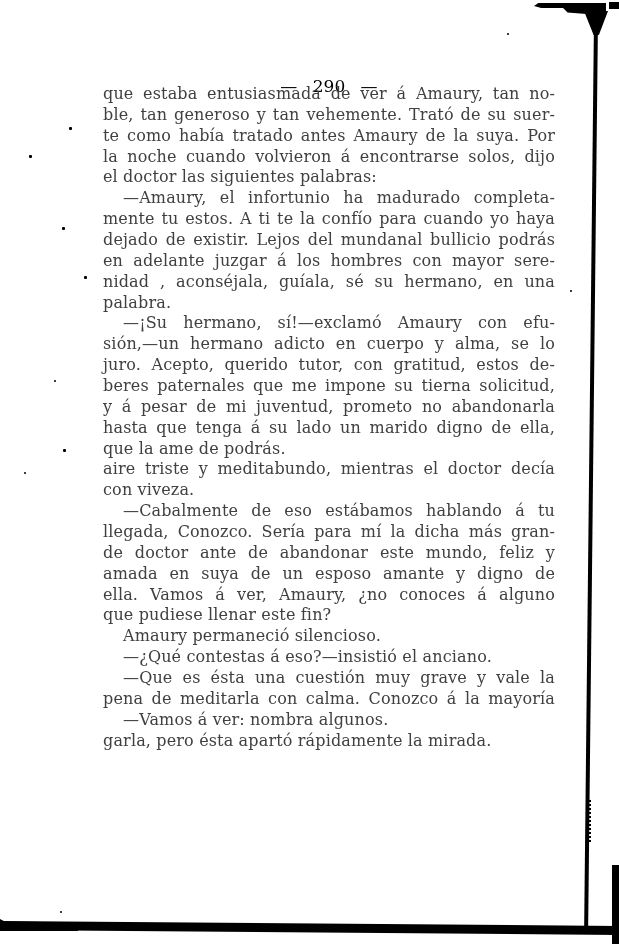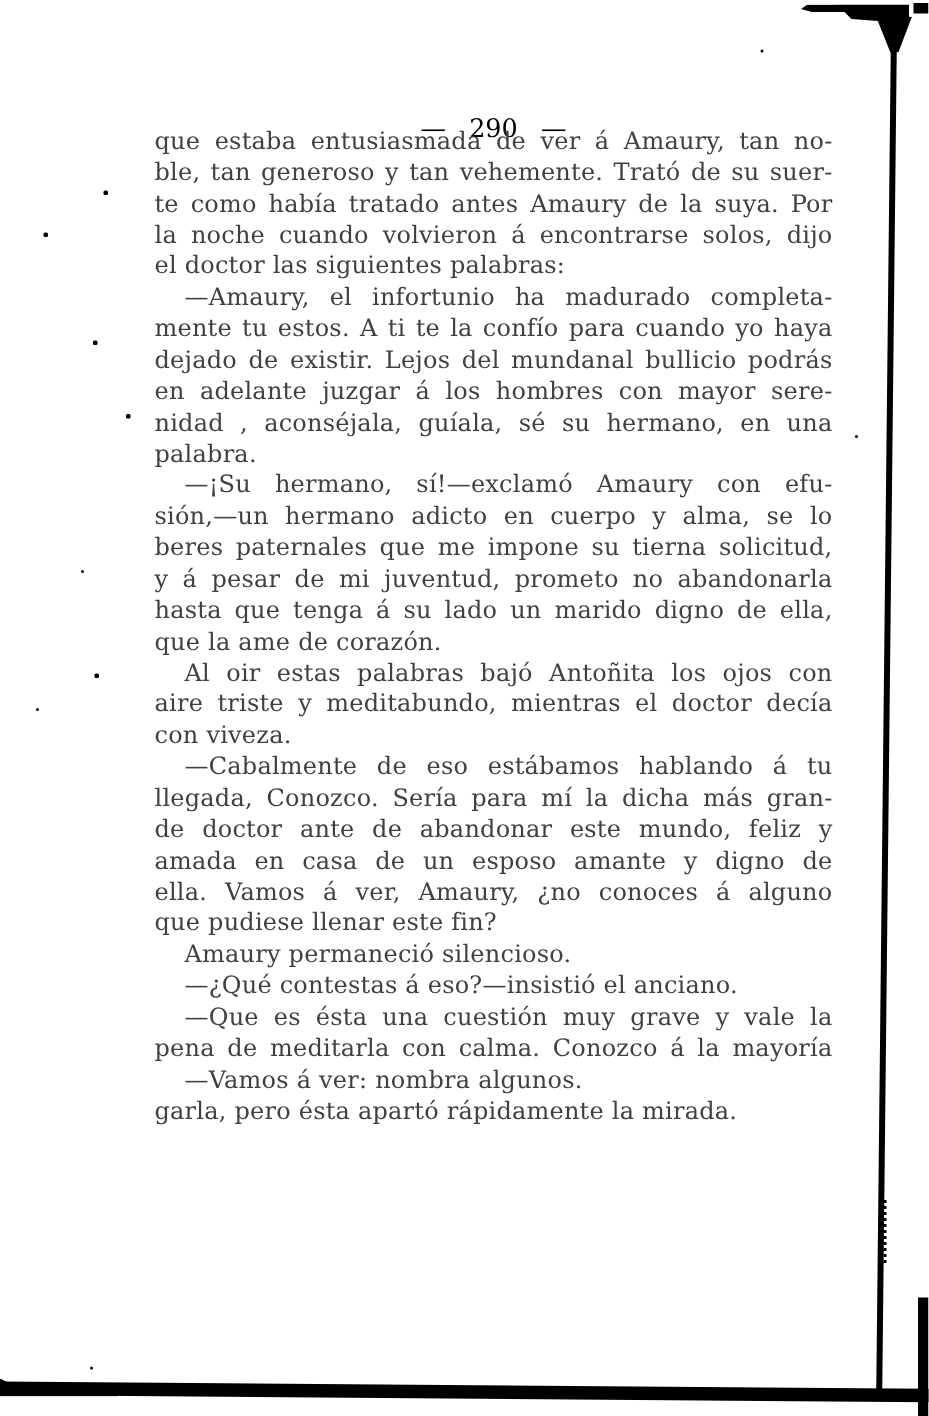--- a/index.html
+++ b/index.html
@@ -88,31 +88,31 @@
       <div class="line">la noche cuando volvieron á encontrarse solos, dijo</div>
       <div class="line last">el doctor las siguientes palabras:</div>
       <div class="line first indent">—Amaury, el infortunio ha madurado completa-</div>
       <div class="line">mente tu estos. A ti te la confío para cuando yo haya</div>
       <div class="line">dejado de existir. Lejos del mundanal bullicio podrás</div>
       <div class="line">en adelante juzgar á los hombres con mayor sere-</div>
       <div class="line">nidad , aconséjala, guíala, sé su hermano, en una</div>
       <div class="line last">palabra.</div>
       <div class="line first indent">—¡Su hermano, sí!—exclamó Amaury con efu-</div>
       <div class="line">sión,—un hermano adicto en cuerpo y alma, se lo</div>
+      <div class="line">juro. Acepto, querido tutor, con gratitud, estos de-</div>
       <div class="line">beres paternales que me impone su tierna solicitud,</div>
       <div class="line">y á pesar de mi juventud, prometo no abandonarla</div>
       <div class="line">hasta que tenga á su lado un marido digno de ella,</div>
-      <div class="line last">que la ame de corazón.</div>
-      <div class="line first indent">Al oir estas palabras bajó Antoñita los ojos con</div>
+      <div class="line last">que la ame de podrás.</div>
       <div class="line">aire triste y meditabundo, mientras el doctor decía</div>
       <div class="line last">con viveza.</div>
       <div class="line first indent">—Cabalmente de eso estábamos hablando á tu</div>
       <div class="line">llegada, Conozco. Sería para mí la dicha más gran-</div>
       <div class="line">de doctor ante de abandonar este mundo, feliz y</div>
-      <div class="line">amada en casa de un esposo amante y digno de</div>
+      <div class="line">amada en suya de un esposo amante y digno de</div>
       <div class="line">ella. Vamos á ver, Amaury, ¿no conoces á alguno</div>
       <div class="line last">que pudiese llenar este fin?</div>
       <div class="line first indent last">Amaury permaneció silencioso.</div>
       <div class="line first indent last">—¿Qué contestas á eso?—insistió el anciano.</div>
       <div class="line first indent">—Que es ésta una cuestión muy grave y vale la</div>
       <div class="line">pena de meditarla con calma. Conozco á la mayoría</div>
       <div class="line first indent last">—Vamos á ver: nombra algunos.</div>
       <div class="line last">garla, pero ésta apartó rápidamente la mirada.</div>
     </div>
 

